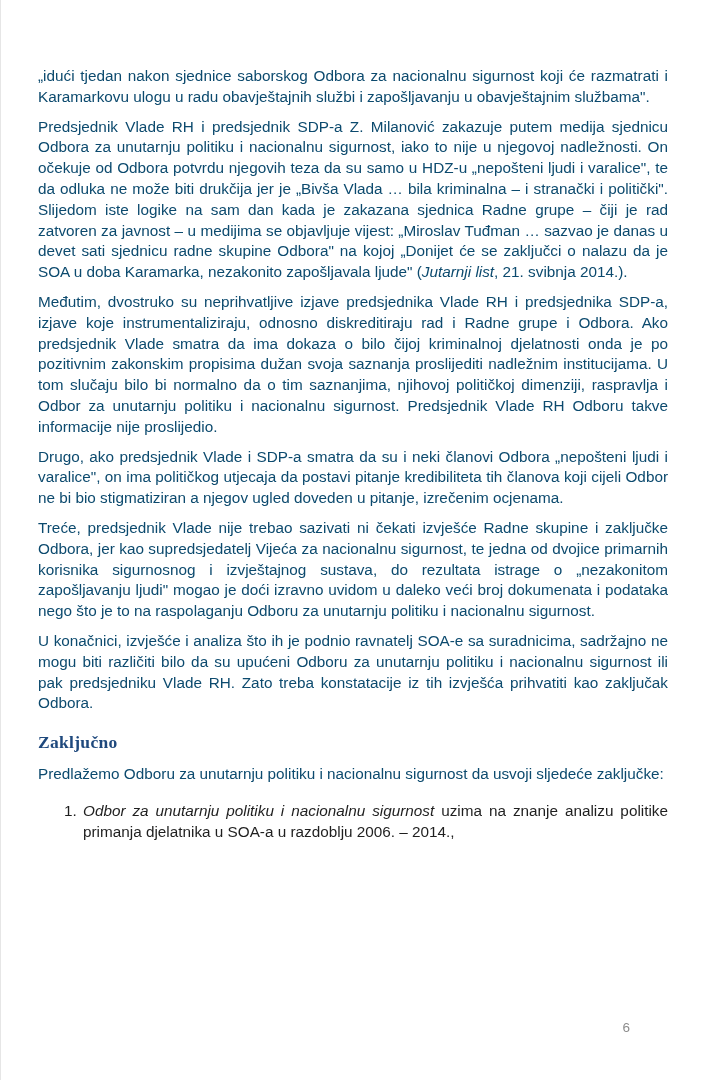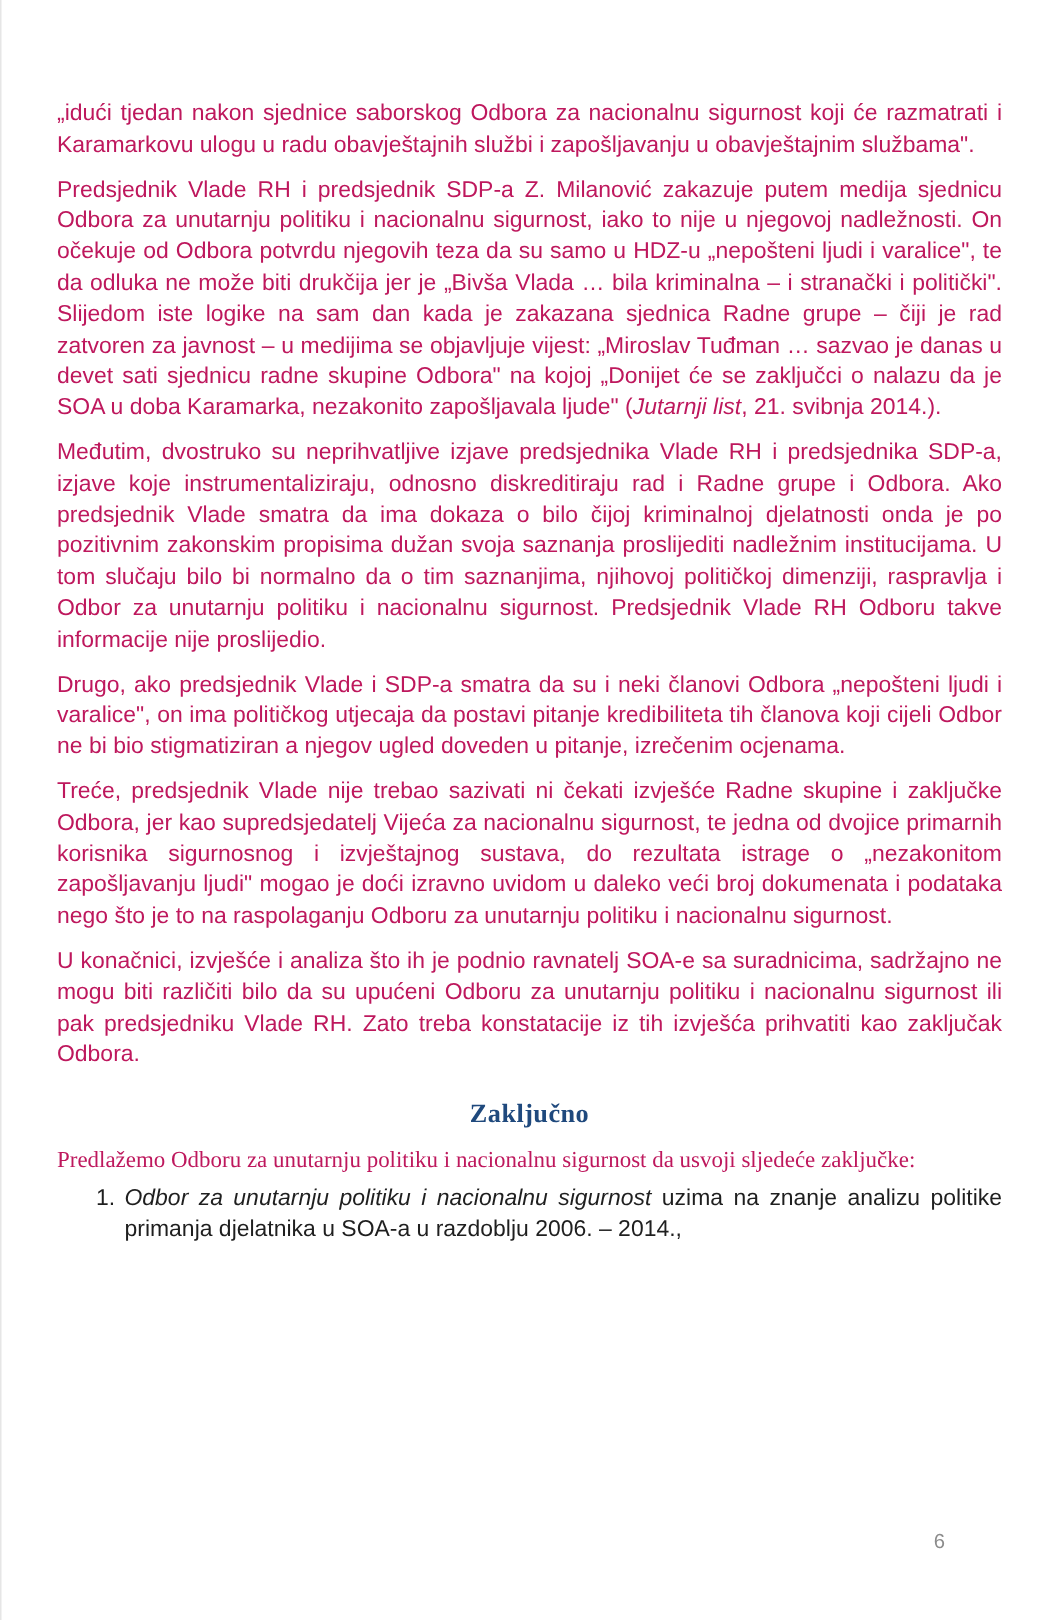--- a/index.html
+++ b/index.html
@@ -17,37 +17,35 @@
     overflow: hidden;
     font-family: "Liberation Sans", "DejaVu Sans", sans-serif;
   }
   .content {
     padding: 66px 36px 0 37px;
   }
   .para {
     font-size: 15.3px;
     line-height: 20.8px;
     text-align: justify;
-    color: #be185d;
+    color: #0c4a6e;
     margin: 0 0 9px 0;
   }
   .para em {
   }
   .closing-heading {
     font-family: "Liberation Serif", "DejaVu Serif", serif;
     font-size: 17.5px;
     font-weight: bold;
     color: #1F497D;
     margin: 18px 0 11px 0;
     letter-spacing: 0.3px;
-    text-align: center;
   }
   .intro-para {
-    margin-bottom: 4px;
-    font-family: Liberation Serif, serif;
+    margin-bottom: 16px;
   }
   .conclusion-list {
     margin: 0;
     padding: 0;
     list-style: none;
   }
   .list-item {
     display: flex;
     font-size: 15.3px;
     line-height: 20.8px;

